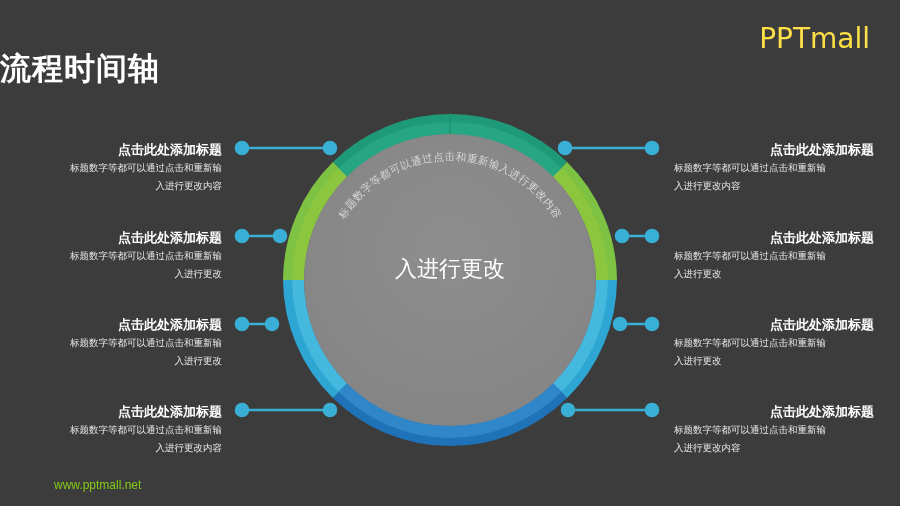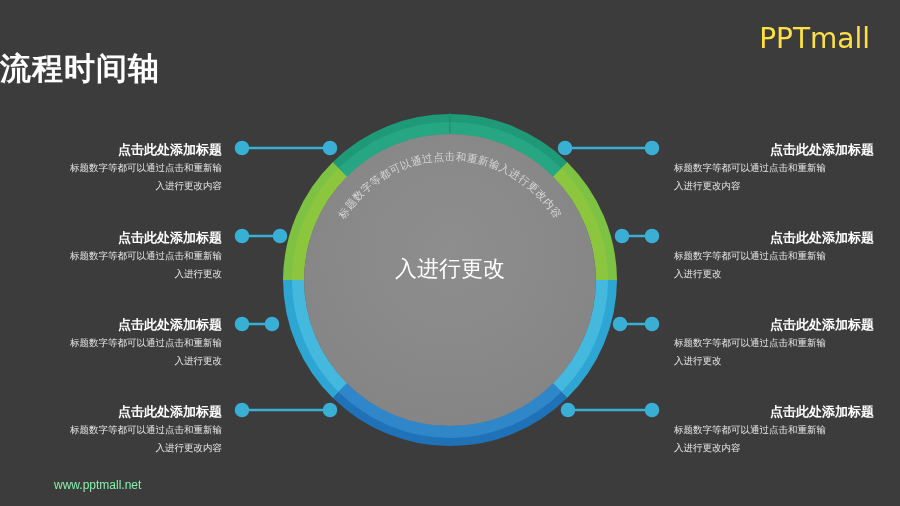--- a/index.html
+++ b/index.html
@@ -14,21 +14,21 @@
     position:absolute; left:0; width:748px; top:48px;
     font-size:31px; font-weight:bold; letter-spacing:1px;
     color:#ffffff;
   }
   .logo {
     position:absolute; right:30px; top:22px;
     font-family:"DejaVu Sans", sans-serif; font-size:28px; color:#fde047;
     letter-spacing:0px; font-weight:normal;
   }
   .footer-url {
-    position:absolute; left:54px; top:478px; font-size:12px; color:#86efac;
+    position:absolute; left:54px; top:478px; font-size:12px; color:#84cc16;
     font-family:"Liberation Sans", sans-serif;
   }
   svg.diagram { position:absolute; left:0; top:0; }
   .item { position:absolute; width:200px; }
   .item .h { font-size:13px; font-weight:bold; color:#fff; line-height:18px;text-align:right; }
   .item .d { font-size:9.5px; color:#e8e8e8; line-height:18px; margin-top:0; }
   .item.left { text-align:right; }
   .item.right { text-align:left; }
   .center-text {
     position:absolute; left:350px; width:200px; top:254px; text-align:center;

